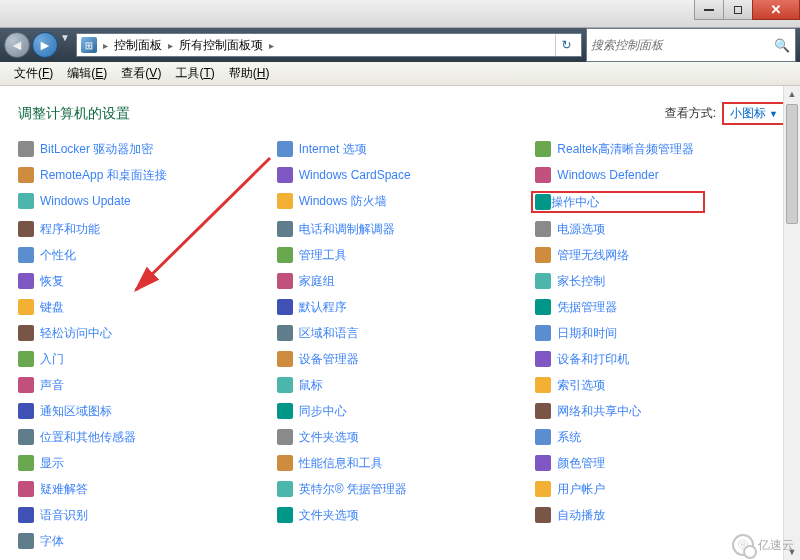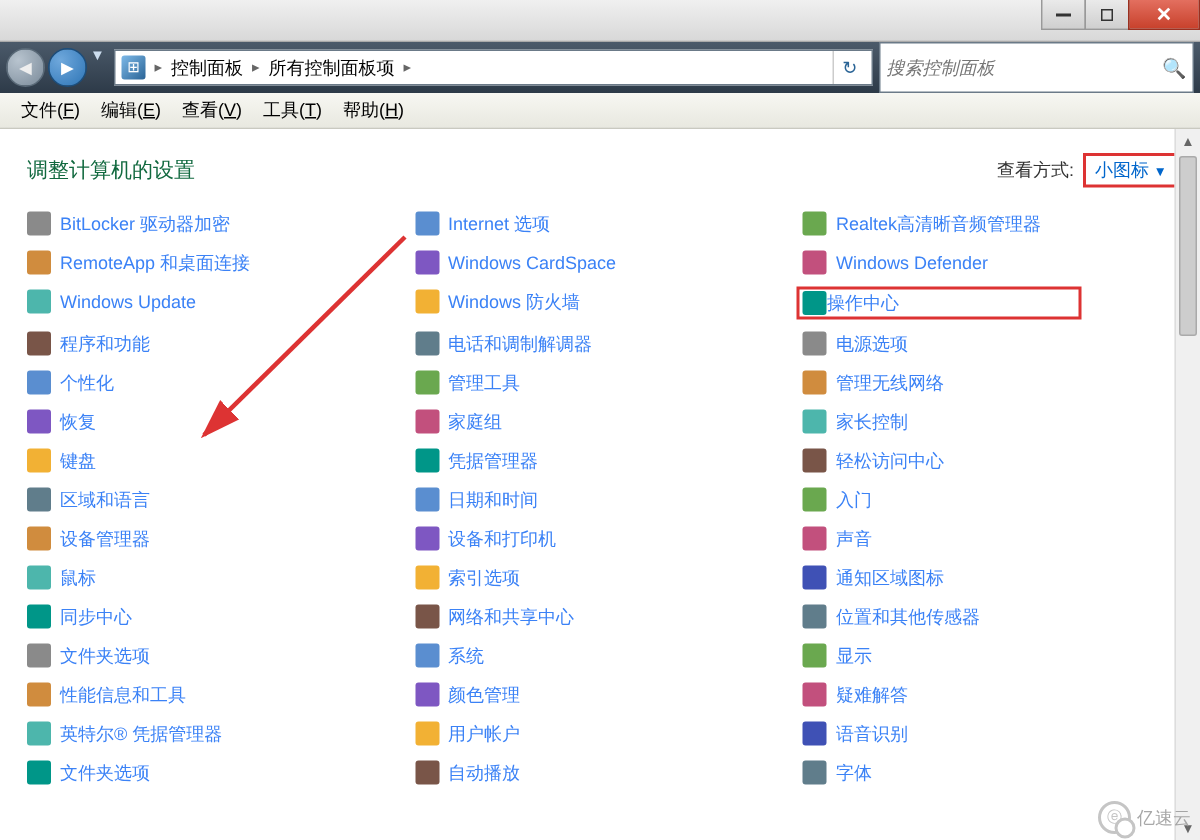--- a/index.html
+++ b/index.html
@@ -46,21 +46,21 @@
 .item { display:flex; align-items:center; gap:6px; height:20px; cursor:pointer; }
 .item .lbl { color:#3b82f6; }
 .ico { width:16px; height:16px; flex-shrink:0; border-radius:2px; display:flex;align-items:center;justify-content:center; font-size:10px; color:#fff; }
 
 
 .ic0{background:#8a8a8a}.ic1{background:#5a8ed0}.ic2{background:#6aa84f}.ic3{background:#d08c3e}
 .ic4{background:#7e57c2}.ic5{background:#c2507d}.ic6{background:#4db6ac}.ic7{background:#f2b134}
 .ic8{background:#3f51b5}.ic9{background:#009688}.ic10{background:#795548}.ic11{background:#607d8b}
 
 
-.hl-box { border:2px solid #d33; padding-right:84px; margin-left:-4px; padding-left:2px; width:190px; height:22px; box-sizing:border-box; display:flex; align-items:center; }
+.hl-box { border:2px solid #d33; padding-right:84px; margin-left:-4px; padding-left:2px; width:174px; height:22px; box-sizing:border-box; display:flex; align-items:center; }
 
 
 .arrow-svg { position:absolute; left:120px; top:64px; pointer-events:none; }
 
 
 .vscroll { position:absolute; right:0; top:0; bottom:0; width:17px; background:#f0f0f0; border-left:1px solid #ddd; }
 .vscroll .thumb { position:absolute; left:2px; right:2px; top:18px; height:120px; background:#cdcdcd; border:1px solid #aaa; border-radius:2px; }
 .vscroll .arr { position:absolute; left:0; right:0; height:16px; display:flex;align-items:center;justify-content:center; color:#666; font-size:9px; cursor:pointer; }
 .vscroll .arr.up{top:0}.vscroll .arr.dn{bottom:0}
 
@@ -200,20 +200,24 @@
       </div>
       <div class="item">
         <span class="ico ic6"></span>
         <span class="lbl">家长控制</span>
       </div>
       <div class="item">
         <span class="ico ic7"></span>
         <span class="lbl">键盘</span>
       </div>
       <div class="item">
+        <span class="ico ic8"></span>
+        <span class="lbl">默认程序</span>
+      </div>
+      <div class="item">
         <span class="ico ic9"></span>
         <span class="lbl">凭据管理器</span>
       </div>
       <div class="item">
         <span class="ico ic10"></span>
         <span class="lbl">轻松访问中心</span>
       </div>
       <div class="item">
         <span class="ico ic11"></span>
         <span class="lbl">区域和语言</span>

